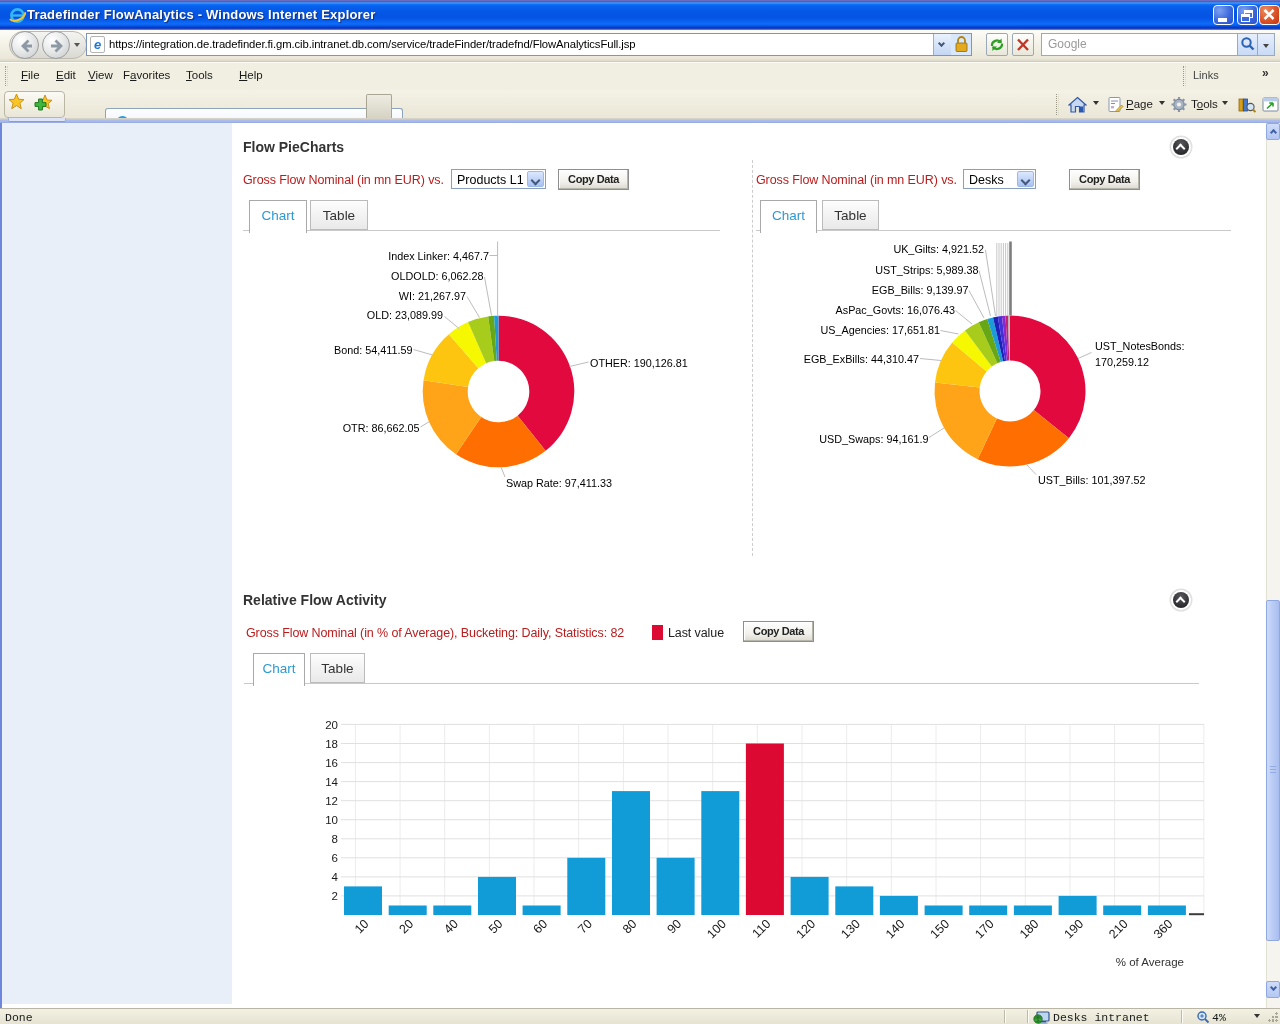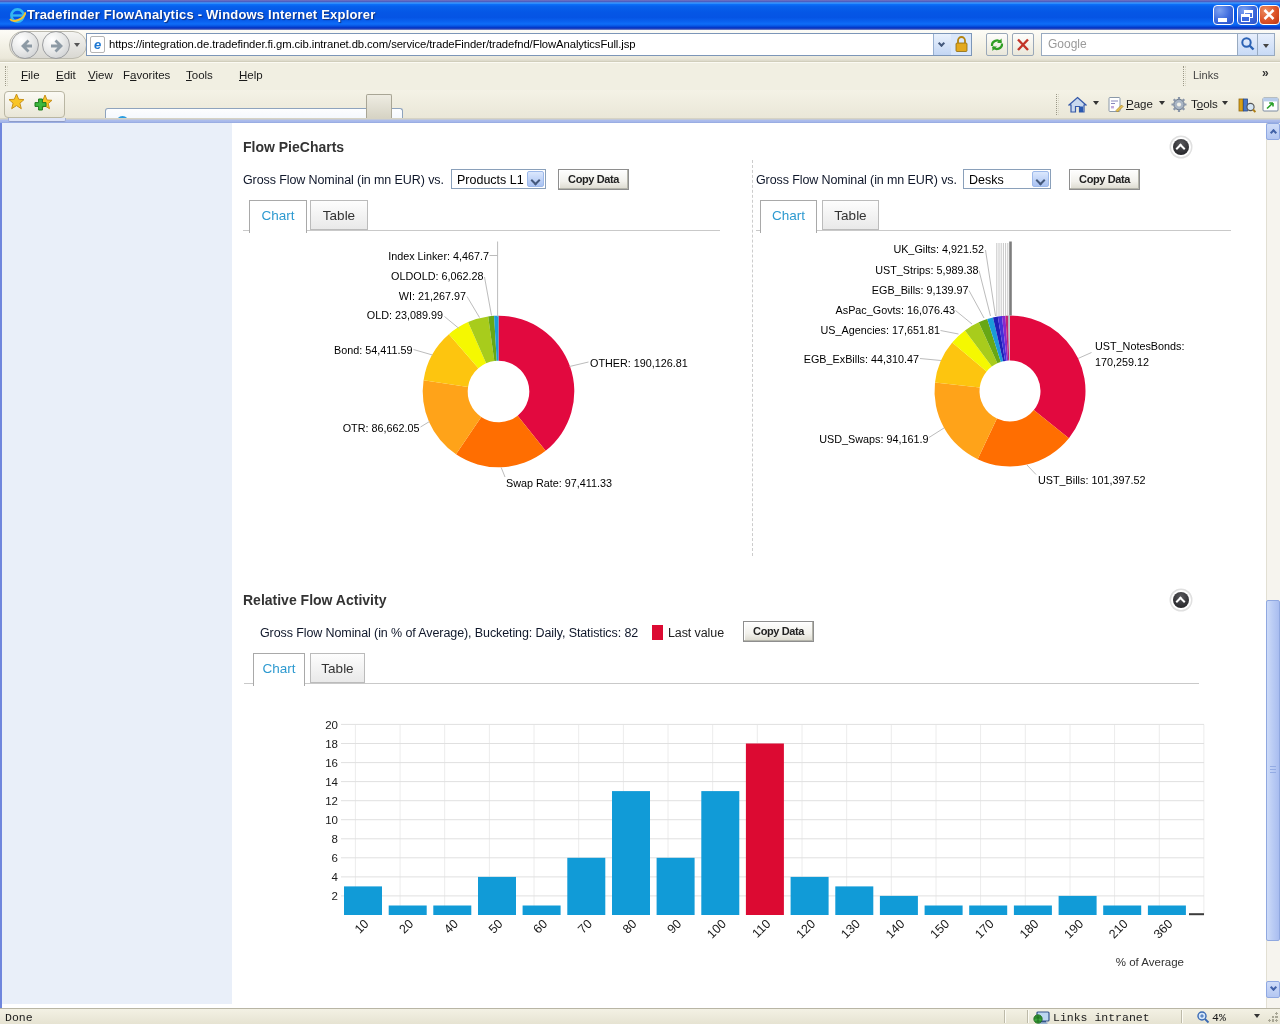--- a/index.html
+++ b/index.html
@@ -66,21 +66,21 @@
   background:linear-gradient(90deg,#cddbf8,#b9cbf4 50%,#a9bdf0); border:1px solid #90a8e0; border-radius:2px; }
 #sbgrip { left:1270px; top:766px; width:6px; height:8px;
   background:repeating-linear-gradient(180deg,#93abe4 0 1px,transparent 1px 3px); }
 
 #statusbar { left:0; top:1008px; width:1280px; height:16px; background:linear-gradient(180deg,#f3f1e4,#e6e3d2);
   border-top:1px solid #b9b6a5; }
 .stattxt { top:1011px; font-size:11.5px; color:#1a1a1a;font-family:Liberation Mono, monospace; }
 .statsep { top:1010px; width:2px; height:13px; border-left:1px solid #bdbaa9; border-right:1px solid #fdfcf5; }
 
 .h1 { font-size:14px; font-weight:bold; color:#333; }
-.lbl13 { font-size:12.5px; letter-spacing:-0.1px; color:#0f172a; }
+.lbl13 { font-size:12.5px; letter-spacing:-0.1px; color:#b91c1c; }
 .collapsebtn { width:16px; height:16px; border-radius:50%;
   background:radial-gradient(circle at 50% 30%,#5a5a5e 0%,#3c3c40 45%,#1b1b1e 100%);
   box-shadow:0 0 0 2px #ffffff, 0 0 0 3.5px #e0e0e0; }
 .collapsebtn:after { content:""; position:absolute; left:4px; top:5.5px; width:5px; height:5px;
   border-left:2.4px solid #fff; border-top:2.4px solid #fff; transform:rotate(45deg); }
 .xpselect { height:20px; background:#fff; border:1px solid #8aa0ba; }
 .xpselect .stxt { position:absolute; left:5px; top:3px; font-size:12.5px; color:#000; }
 .xpselect .sbtn { position:absolute; right:1px; top:1px; width:17px; height:16px; border-radius:2px;
   background:linear-gradient(180deg,#dce8fd 0%,#c2d5f8 50%,#a9c2f2 100%); border:1px solid #9db9ea; }
 .xpselect .sbtn:after { content:""; position:absolute; left:4px; top:5px; width:5px; height:5px;
@@ -258,38 +258,38 @@
 <div id="contentbg" class="abs"></div>
 
 <div class="h1 abs" style="left:243px;top:139px;">Flow PieCharts</div>
 <div class="collapsebtn abs" style="left:1173px;top:139px;"></div>
 <div class="lbl13 abs" style="left:243px;top:173px;">Gross Flow Nominal (in mn EUR) vs.</div>
 <div class="lbl13 abs" style="left:756px;top:173px;">Gross Flow Nominal (in mn EUR) vs.</div>
 <div class="xpselect abs" style="left:451px;top:169px;width:95px;">
     <div class="stxt">Products L1</div>
     <div class="sbtn"></div>
   </div>
-<div class="xpselect abs" style="left:963px;top:169px;width:88px;text-align:center;">
+<div class="xpselect abs" style="left:963px;top:169px;width:73px;text-align:center;">
     <div class="stxt">Desks</div>
     <div class="sbtn"></div>
   </div>
 <div class="xpbtn abs" style="left:558px;top:169px;width:71px;line-height:19px;">Copy Data</div>
 <div class="xpbtn abs" style="left:1069px;top:169px;width:71px;line-height:19px;">Copy Data</div>
 
 <div class="tabline abs" style="left:243px;top:230px;width:477px;"></div>
 <div class="tab tabactive abs" style="left:249px;top:200px;width:58px;line-height:30px;">Chart</div>
 <div class="tab tabidle abs" style="left:310px;top:200px;width:58px;line-height:29px;">Table</div>
 <div class="tabline abs" style="left:756px;top:230px;width:475px;"></div>
 <div class="tab tabactive abs" style="left:760px;top:200px;width:57px;line-height:30px;">Chart</div>
 <div class="tab tabidle abs" style="left:822px;top:200px;width:57px;line-height:29px;">Table</div>
 <div class="vdash abs" style="left:752px;top:160px;height:396px;"></div>
 
 <div class="h1 abs" style="left:243px;top:592px;">Relative Flow Activity</div>
 <div class="collapsebtn abs" style="left:1173px;top:592px;"></div>
-<div class="lbl13 abs" style="left:260px;top:626px;text-align:right;">Gross Flow Nominal (in % of Average), Bucketing: Daily, Statistics: 82</div>
+<div class="lbl13 abs" style="left:246px;top:626px;text-align:right;">Gross Flow Nominal (in % of Average), Bucketing: Daily, Statistics: 82</div>
 <div class="abs" style="left:652px;top:625px;width:11px;height:15px;background:#dc0a32;"></div>
 <div class="lbl13 abs" style="left:668px;top:626px;color:#222;">Last value</div>
 <div class="xpbtn abs" style="left:743px;top:621px;width:71px;line-height:19px;">Copy Data</div>
 
 <div class="tabline abs" style="left:244px;top:683px;width:955px;"></div>
 <div class="tab tabactive abs" style="left:253px;top:653px;width:52px;line-height:30px;">Chart</div>
 <div class="tab tabidle abs" style="left:310px;top:653px;width:55px;line-height:29px;">Table</div>
 
 <svg class="abs" style="left:0;top:0;" width="1280" height="1024" font-family="&quot;Liberation Sans&quot;, sans-serif">
 <path d="M498.50 315.70 A75.8 75.8 0 0 1 545.62 450.87 L517.65 415.63 A30.8 30.8 0 0 0 498.50 360.70 Z" fill="#E2093F"></path>
@@ -464,21 +464,21 @@
 <div class="statsep abs" style="left:1027px;"></div>
 <div class="abs" style="left:1033px;top:1010px;">
   <svg width="17" height="13">
       <rect x="4" y="1" width="12" height="9" rx="1" fill="#bcd6f0" stroke="#34548c" stroke-width="1.2"></rect>
   <rect x="7" y="10" width="6" height="1.6" fill="#34548c"></rect>
       <rect x="5.5" y="11.4" width="9" height="1.4" fill="#89a8cc"></rect>
   <circle cx="5" cy="8" r="4.2" fill="#3aa43a" stroke="#1c641c" stroke-width="0.8"></circle>
   <path d="M1.2 7 h7.6 M5 4 v8 M2.2 5 c1.8 1.4 3.8 1.4 5.6 0 M2.2 11 c1.8 -1.4 3.8 -1.4 5.6 0" stroke="#1c641c" stroke-width="0.7" fill="none"></path>
     </svg>
 </div>
-<div class="stattxt abs" style="left:1053px;">Links intranet</div>
+<div class="stattxt abs" style="left:1053px;">Desks intranet</div>
 <div class="statsep abs" style="left:1181px;"></div>
 <div class="abs" style="left:1196px;top:1010px;">
   <svg width="14" height="14">
       <circle cx="6" cy="6" r="4" fill="#d6e8fa" stroke="#3a6ab4" stroke-width="1.4"></circle>
   <path d="M4.2 6 h3.6 M6 4.2 v3.6" stroke="#3a6ab4" stroke-width="1"></path>
   <path d="M9 9 L12.5 12.5" stroke="#3a6ab4" stroke-width="1.8"></path>
     </svg>
 </div>
 <div class="stattxt abs" style="left:1212px;">4%</div>
 <div class="abs caret" style="left:1254px;top:1014px;border-top-color:#333;"></div>

